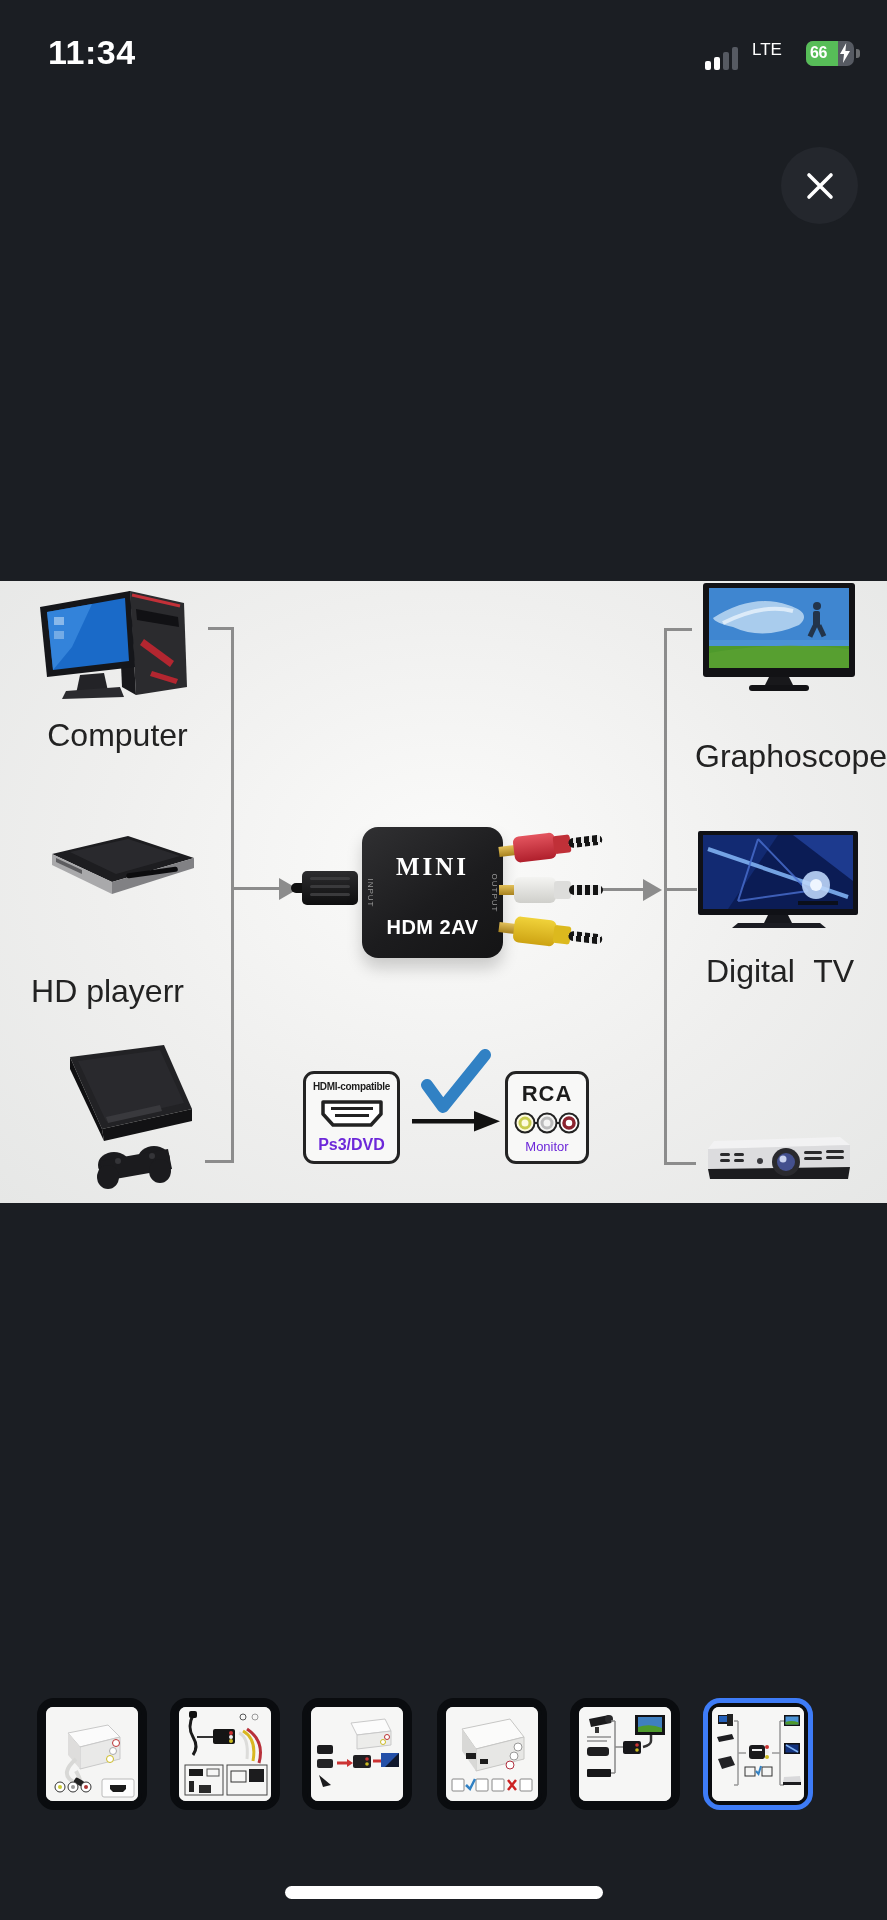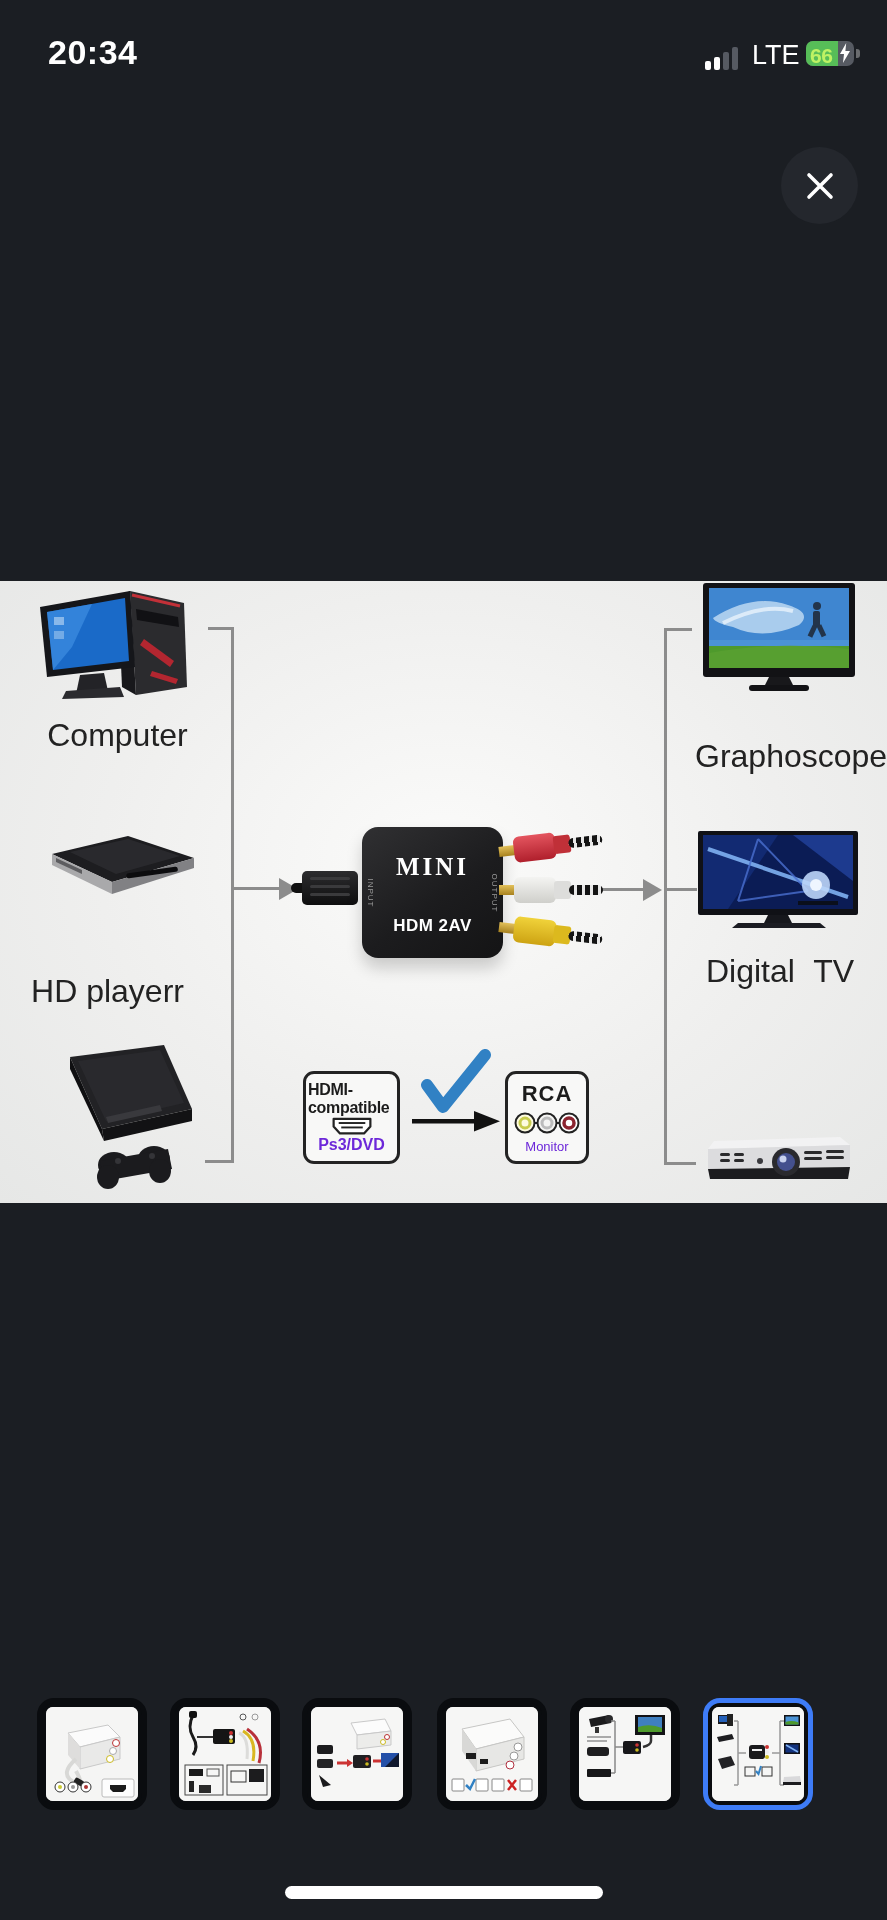--- a/index.html
+++ b/index.html
@@ -9,24 +9,24 @@
   
   .statusbar { position:absolute; left:0; top:0; width:887px; height:110px; }
   .time { position:absolute; left:48px; top:33px; color:#fff; font-size:34px; font-weight:700; letter-spacing:.5px; }
   .sig { position:absolute; left:705px; top:44px; width:42px; height:26px; }
   .sig i { position:absolute; bottom:0; width:6px; border-radius:2px; background:#565a62; }
   .sig i.on { background:#ffffff; }
   .sig .b1{ left:0;  height:9px; }
   .sig .b2{ left:9px; height:13px; }
   .sig .b3{ left:18px; height:18px; }
   .sig .b4{ left:27px; height:23px; }
-  .lte { position:absolute; left:752px; top:40px; color:#fff; font-size:27px; font-weight:500; }
+  .lte { position:absolute; left:752px; top:40px; color:#fff; font-size:17px; font-weight:500; }
   .battery { position:absolute; left:806px; top:41px; width:48px; height:25px; border-radius:7px; background:#565a62; overflow:hidden; }
   .battery .fill { position:absolute; left:0; top:0; bottom:0; width:66%; background:#57bd58; }
-  .battery .pct { position:absolute; left:4px; top:3px; color:#bef264; font-size:21px; font-weight:700; letter-spacing:-0.5px; }
+  .battery .pct { position:absolute; left:4px; top:3px; color:#ffffff; font-size:16px; font-weight:700; letter-spacing:-0.5px; }
   .battery .bolt { position:absolute; right:3px; top:2px; }
   .bat-nub { position:absolute; left:856px; top:49px; width:4px; height:9px; border-radius:0 3px 3px 0; background:rgba(255,255,255,.35); }
 
   
   .close-btn { position:absolute; left:781px; top:147px; width:77px; height:77px; border-radius:50%; background:#24272d; display:flex; align-items:center; justify-content:center; cursor:pointer; }
 
   
   .photo { position:absolute; left:0; top:581px; width:887px; height:622px;
            background:radial-gradient(ellipse at 50% 45%, #fbfbfa 0%, #efefee 55%, #e6e7e6 100%); }
 
@@ -34,21 +34,21 @@
   .lbl.wide { word-spacing:10px; }
 
   .gline { position:absolute; background:#8c8c8c; }
   .garrow { position:absolute; width:0; height:0; border-top:11px solid transparent; border-bottom:11px solid transparent; border-left:19px solid #8c8c8c; }
 
   
   .conv-box { position:absolute; left:362px; top:246px; width:141px; height:131px; border-radius:16px;
               background:linear-gradient(145deg,#303032 0%, #1c1c1e 55%, #141415 100%);
               box-shadow:0 10px 16px rgba(0,0,0,.18); }
   .conv-brand { position:absolute; left:0; right:0; top:26px; text-align:center; color:#fff; font-size:25px; font-weight:700; letter-spacing:3px;font-family:Liberation Serif, serif; }
-  .conv-model { position:absolute; left:0; right:0; top:89px; text-align:center; color:#fff; font-size:17px; font-weight:700; letter-spacing:.5px; }
+  .conv-model { position:absolute; left:0; right:0; top:89px; text-align:center; color:#fff; font-size:20px; font-weight:700; letter-spacing:.5px; }
   .conv-port-lbl { position:absolute; writing-mode:vertical-rl; color:#9a9a9a; font-size:8px; letter-spacing:1px; top:50%; transform:translateY(-50%); }
   .conv-port-lbl.in { left:4px; }
   .conv-port-lbl.out { right:4px; }
 
   .hdmi-plug { position:absolute; left:291px; top:287px; width:74px; height:40px; }
   .hdmi-plug .cable { position:absolute; left:0; top:15px; width:16px; height:10px; background:#111; border-radius:5px; }
   .hdmi-plug .body { position:absolute; left:11px; top:3px; width:56px; height:34px; background:linear-gradient(180deg,#2c2c2e,#0e0e0f); border-radius:5px; }
   .hdmi-plug .body:before { content:""; position:absolute; left:8px; right:8px; top:6px; height:3px; background:#3a3a3c; border-radius:2px; box-shadow:0 8px 0 #3a3a3c, 0 16px 0 #3a3a3c; }
 
   .rca { position:absolute; left:499px; width:104px; height:26px; }
@@ -57,39 +57,39 @@
   .rca .neck { position:absolute; left:55px; top:4px; width:17px; height:18px; border-radius:3px; }
   .rca .cable{ position:absolute; left:70px; top:8px; width:34px; height:10px; border-radius:5px;
                background:repeating-linear-gradient(90deg,#141414 0 5px,#e8e8e8 5px 8px); }
   .rca.red   .body{ background:linear-gradient(180deg,#e4555f,#b01f2c);} .rca.red .neck{ background:#c03038; }
   .rca.white .body{ background:linear-gradient(180deg,#f4f4f2,#cfcfcb);} .rca.white .neck{ background:#dddddb; }
   .rca.yellow .body{ background:linear-gradient(180deg,#f0d23a,#cda313);} .rca.yellow .neck{ background:#dcb91e; }
 
   
   .info-box { position:absolute; width:97px; height:93px; border:3px solid #232323; border-radius:11px; background:#f8f8f7;
               display:flex; flex-direction:column; align-items:center; justify-content:space-between; padding:7px 2px; }
-  .ib-title { font-size:16px; font-weight:700; color:#1c1c1c; letter-spacing:-0.3px; }
+  .ib-title { font-size:10px; font-weight:700; color:#1c1c1c; letter-spacing:-0.3px; }
   .ib-sub   { font-size:16px; font-weight:700; color:#6d28d9; }
   .rca-box  { left:505px; top:490px; width:84px; }
   .rca-box .ib-title { font-size:22px; letter-spacing:1px; }
   .rca-box .ib-sub   { font-size:13px; font-weight:400;text-align:center; }
 
   
   .thumbs { position:absolute; left:0; top:1698px; width:887px; height:112px; }
   .thumb { position:absolute; top:0; width:110px; height:112px; border-radius:17px; background:#0a0c0f; border:5px solid #0a0c0f; padding:4px; cursor:pointer; }
   .thumb .inner { width:100%; height:100%; border-radius:7px; background:#f3f3f2; overflow:hidden; display:flex; align-items:center; justify-content:center; }
   .thumb.selected { border-color:#3e7cf7; }
 
   .homebar { position:absolute; left:285px; top:1886px; width:318px; height:13px; border-radius:7px; background:#ffffff; }
 </style>
 </head>
 <body>
 
 <div class="statusbar">
-  <div class="time">20:34</div>
+  <div class="time">11:34</div>
   <div class="sig">
     <i class="b1 on"></i>
       <i class="b2 on"></i>
       <i class="b3"></i>
       <i class="b4"></i>
   </div>
   <div class="lte">LTE</div>
   <div class="battery">
     <div class="fill"></div>
     <div class="pct">66</div>

